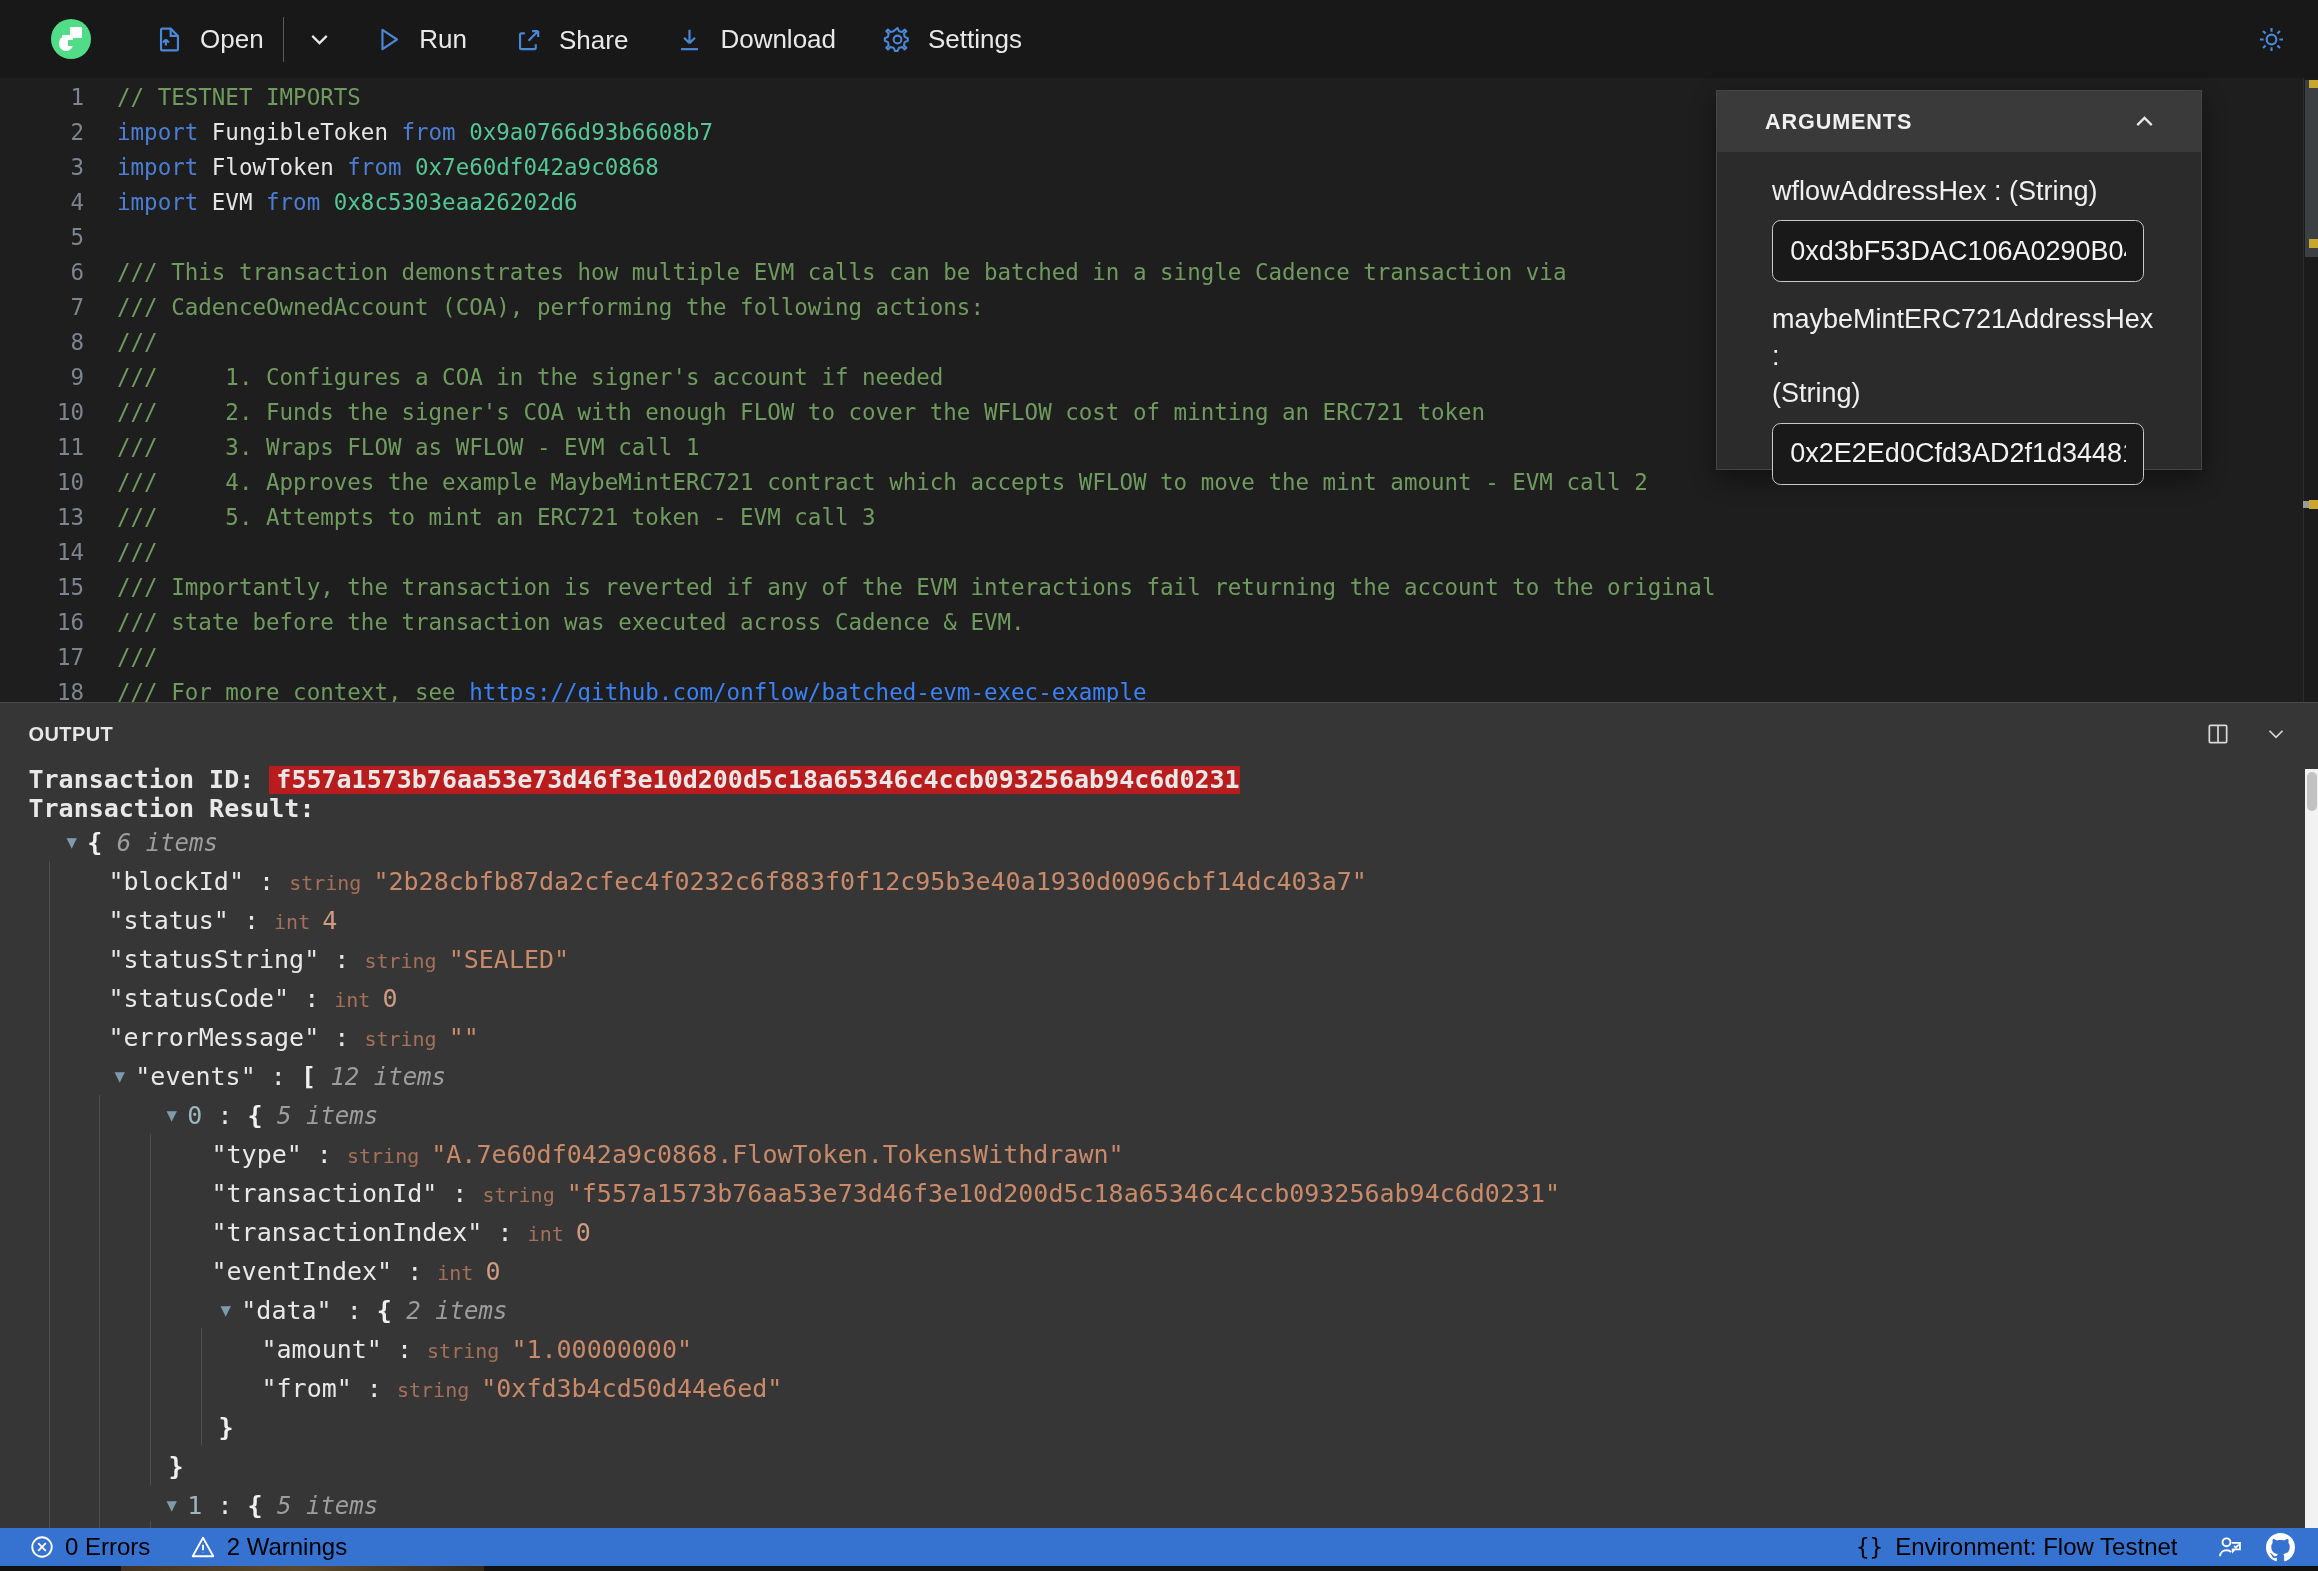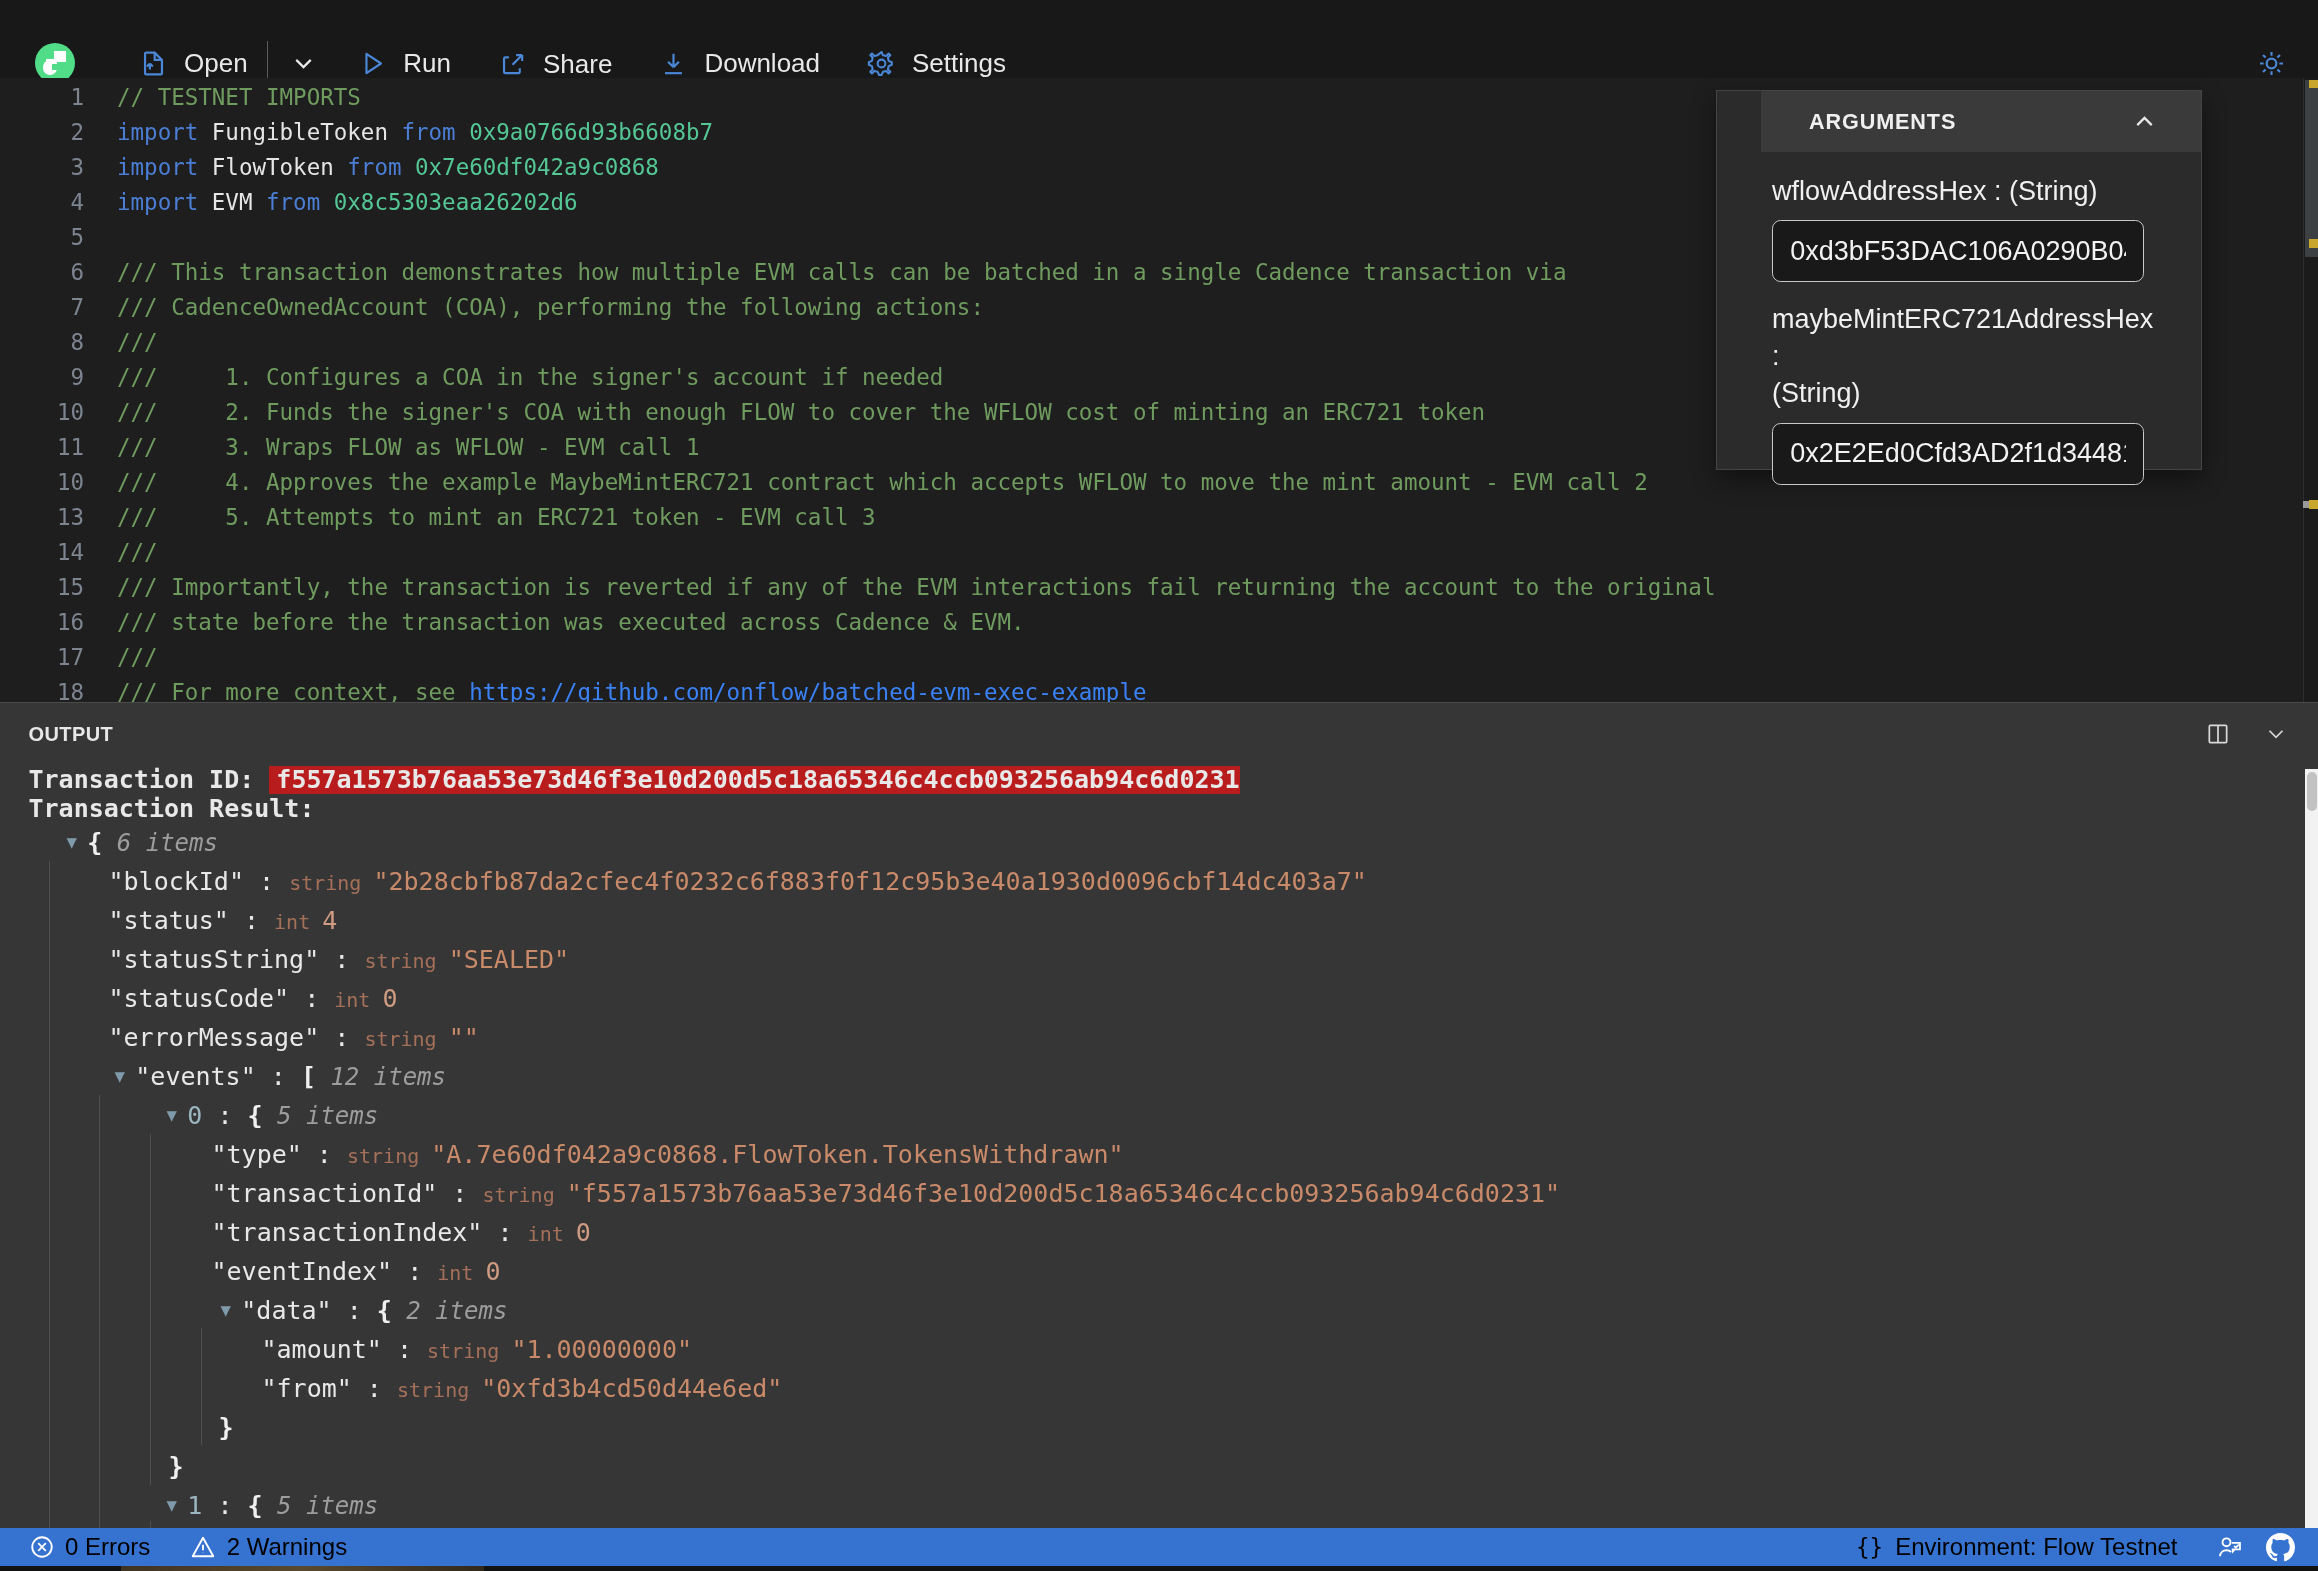--- a/index.html
+++ b/index.html
@@ -2,21 +2,21 @@
 <html style="font-size:14px"><head>
 <meta charset="utf-8">
 <style>
   * { margin:0; padding:0; box-sizing:border-box; }
   html,body { width:2319px; height:1572px; overflow:hidden; background:#181818;
               font-family:"Liberation Sans", sans-serif; }
   #stage { position:relative; width:2319px; height:1572px; }
 
   
   #toolbar { position:absolute; left:0; top:0; width:2319px; height:78px;
-             background:#181818; display:flex; align-items:center; padding-left:35px;margin-top:24px; }
+             background:#181818; display:flex; align-items:center; padding-left:51px; }
   .tb-btn { display:flex; align-items:center; gap:14px; color:#e8e8e8;
             font-size:26px; cursor:pointer; }
   .tb-icon { width:33px; height:33px; display:inline-flex; align-items:center; justify-content:center; }
   .tb-icon svg { width:29px; height:29px; }
   .tb-sep { width:1.7px; height:45px; background:#5a5a5a; margin:0 19px; }
   #logo { width:40px; height:40px; border-radius:50%; background:#51dd88;
           margin-right:62px; position:relative; overflow:hidden; }
   #logo .f1 { position:absolute; left:19px; top:7.8px;  width:12px; height:11.2px; background:#fff; }
   #logo .f2 { position:absolute; left:11.2px; top:16.4px; width:11.2px; height:10.4px; background:#fff; }
   #logo .f3 { position:absolute; left:7.8px;  top:17.3px; width:14.7px; height:14.7px; background:#fff; border-radius:50%; }
@@ -41,21 +41,21 @@
   #ruler .thumb { position:absolute; left:0.9px; top:1.7px; width:14px; height:177px;
                   background:#3c4043; }
   .mark-y { position:absolute; right:0; width:10.4px; height:8.6px; background:#c9a62e; }
   .mark-g { position:absolute; right:7.8px; width:7.8px; height:7px; background:#9a9a9a; }
 
   
   #args { position:absolute; left:1716px; top:90px; width:486px; height:380px;
           background:#2b2b2b; border:0.9px solid #454545;
           box-shadow:0 8.6px 22.5px rgba(0,0,0,.45); }
   #args-header { height:61px; background:#3a3a3a; display:flex; align-items:center;
-                 padding:0 40px 0 48px;margin-left:44px; }
+                 padding:0 40px 0 48px; }
   #args-title { color:#f0f0f0; font-size:21.6px; font-weight:bold; letter-spacing:0.9px; flex:1; }
   #args-body { padding:21px 57px 0 55px; }
   .arg-label { color:#f0f0f0; font-size:27px; line-height:37px; }
   .arg-input { width:100%; height:62px; margin-top:10.4px; margin-bottom:19px;
                background:#191919; border:1.7px solid #c9c9c9; border-radius:8.6px;
                color:#f2f2f2; font-size:27px; font-family:"Liberation Sans",sans-serif;
                padding:0 17.3px; outline:none; }
 
   
   #output { position:absolute; left:0; top:702px; width:2319px; height:826px;

